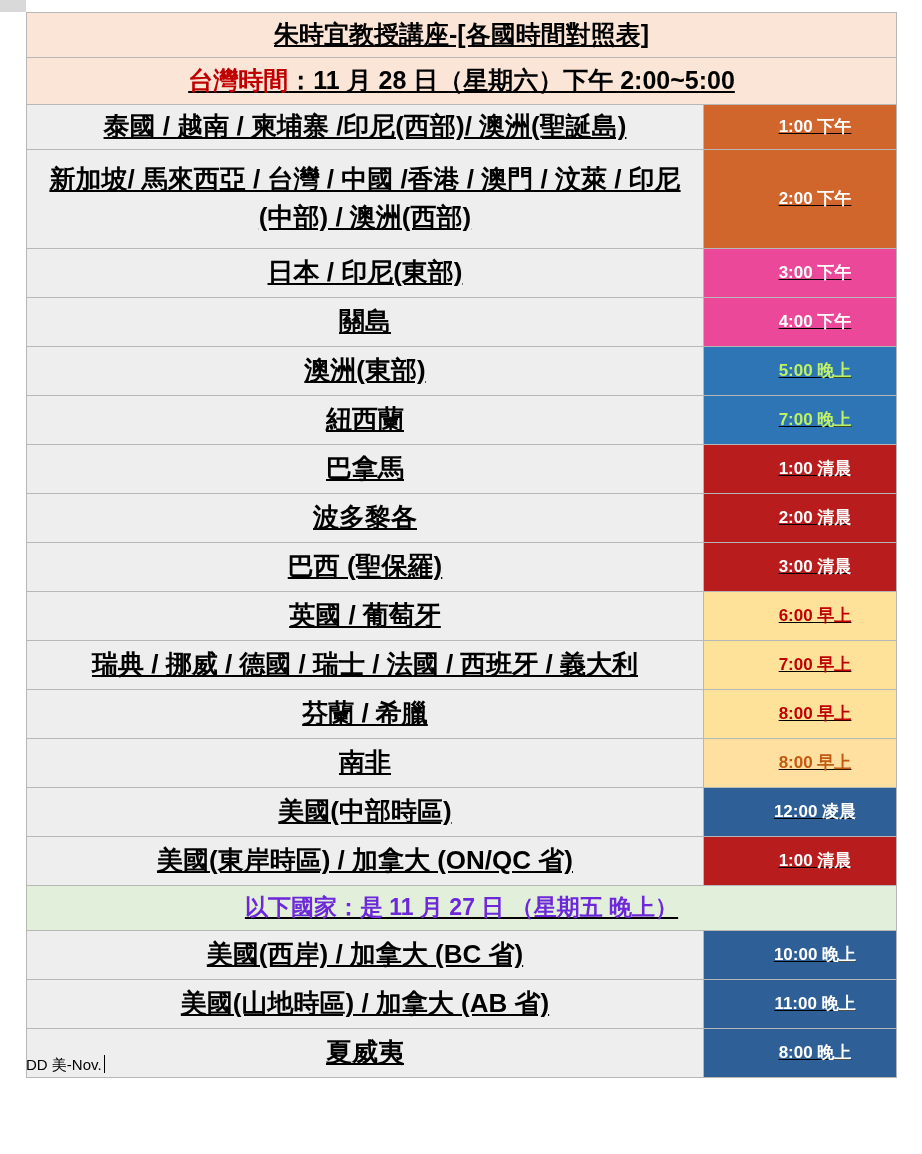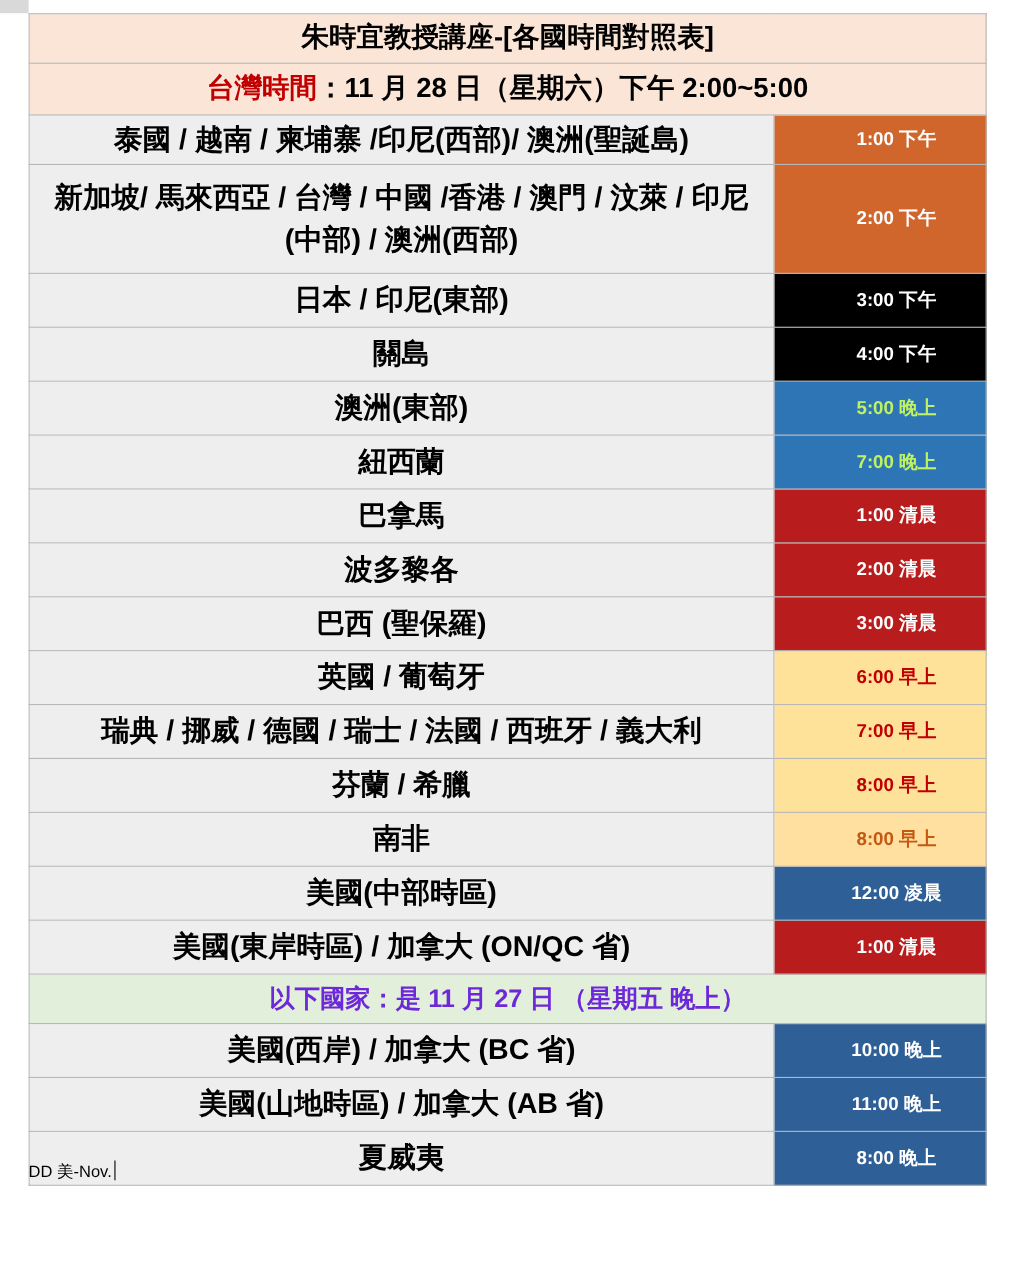--- a/index.html
+++ b/index.html
@@ -25,20 +25,21 @@
   .sheet {
     position: absolute;
     left: 26px;
     top: 12px;
     width: 870px;
   }
   table.tbl {
     border-collapse: collapse;
     table-layout: fixed;
     width: 870px;
+    text-decoration: underline;
   }
   table.tbl td {
     border: 1px solid #b7b7b7;
     padding: 0;
   }
   .cell {
     display: flex;
     align-items: center;
     justify-content: center;
     text-align: center;
@@ -76,21 +77,21 @@
   .country.two-line {
     line-height: 1.45;
   }
   
   .time {
     font-size: 17px;
     font-weight: bold;
     padding-left: 36px;
   }
   .t-orange      { background: #d0662c; color: #ffffff; }
-  .t-orange-lt   { background: #000000; color: #ffffff; }
+  .t-orange-lt   { background: #ec4899; color: #ffffff; }
   .t-blue        { background: #2e75b6; color: #bef264; }
   .t-blue-lt     { background: #b91c1c; color: #ffffff; }
   .t-yellow      { background: #ffe29a; color: #c00000; }
   .t-yellow2     { background: #ffe0a0; color: #c45911; }
   .t-darkblue    { background: #2e5f96; color: #ffffff; }
   
   .note-row td {
     background: #e2efda;
   }
   .note {

